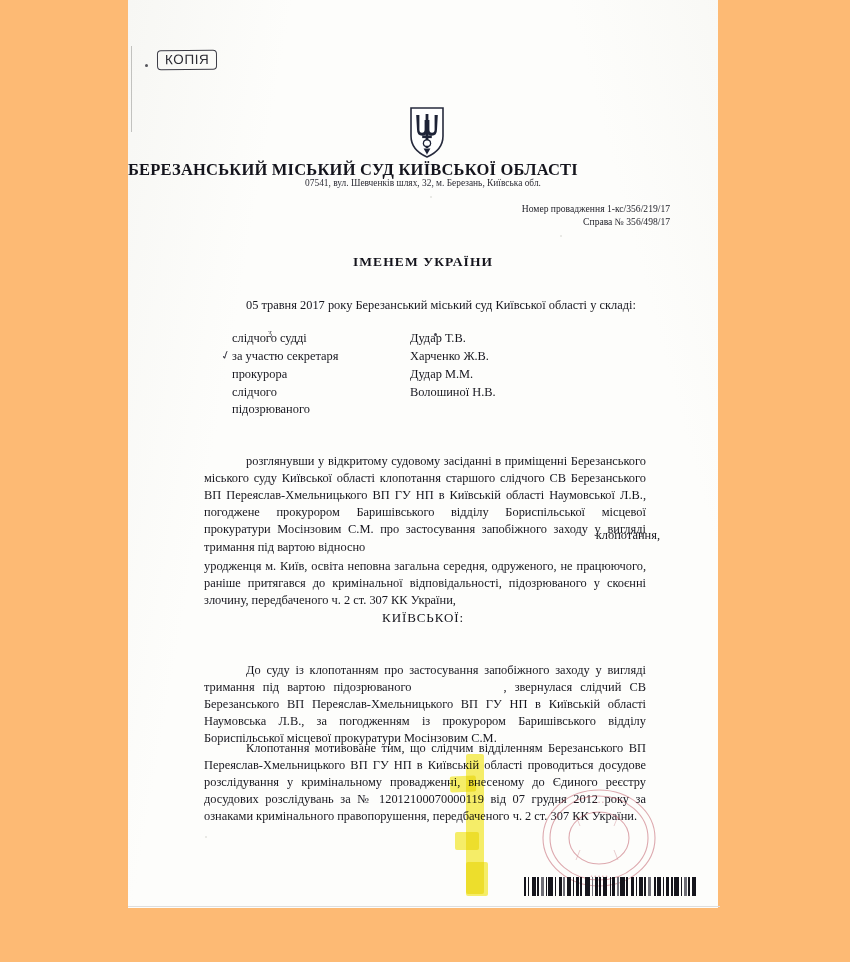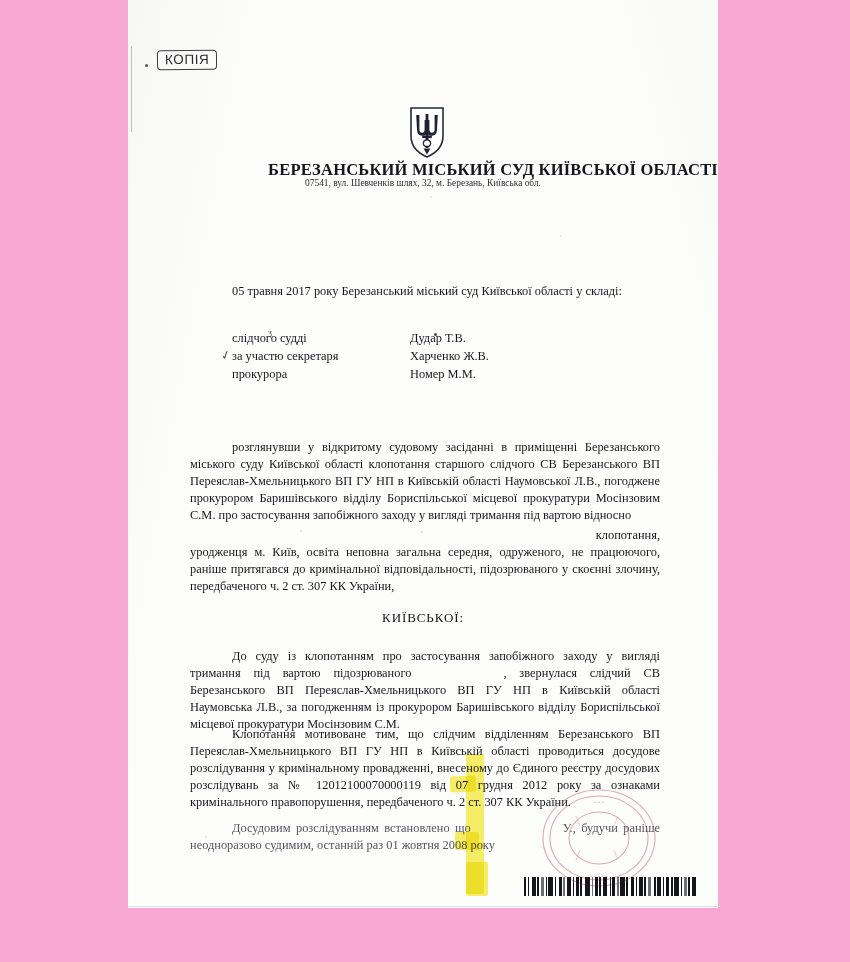--- a/index.html
+++ b/index.html
@@ -5,21 +5,21 @@
 <style>
   html, body {
     margin: 0;
     padding: 0;
     background: #ffffff;
   }
   .page {
     position: relative;
     width: 850px;
     height: 962px;
-    background: #f9a8d4;
+    background: #fdba74;
     overflow: hidden;
     font-family: "Liberation Serif", serif;
     color: #1a1a22;
   }
 
   
   .sheet {
     position: absolute;
     left: 128px;
     top: 0px;
@@ -88,21 +88,21 @@
     height: 52px;
   }
   .emblem svg { display: block; width: 100%; height: 100%; }
 
   
   .court-name {
     position: absolute;
     left: 128px;
     top: 160px;
     width: 590px;
-    text-align: right;
+    text-align: left;
     font-family: "Liberation Serif", serif;
     font-weight: bold;
     font-size: 16.5px;
     letter-spacing: .2px;
     color: #15151d;
     white-space: nowrap;
   }
   .court-address {
     position: absolute;
     left: 128px;
@@ -154,21 +154,21 @@
     position: absolute;
     left: 190px;
     width: 470px;
     font-size: 12.4px;
     line-height: 1.38;
     color: #17171f;
   }
   .para {
     text-align: justify;
     text-justify: inter-word;
-    margin: 0;
+    margin: 14px;
   }
   .para.indent { text-indent: 42px; }
 
   .opening { top: 283px; }
 
   
   .composition {
     position: absolute;
     left: 232px;
     top: 330px;
@@ -312,41 +312,54 @@
         <path d="M18 34.6 q2.9 0 2.9 2.6 q0 2.6 -2.9 2.6 q-2.9 0 -2.9 -2.6 q0 -2.6 2.9 -2.6 Z" fill="#ffffff"></path>
         <path d="M14.6 42.4 h6.8 l-3.4 6 Z"></path>
       </g>
       <text x="18" y="49.4" font-size="2.4" fill="#5d6070" text-anchor="middle" font-family="Liberation Sans, sans-serif">•</text>
     </svg>
   </div>
 
   <div class="court-name">БЕРЕЗАНСЬКИЙ МІСЬКИЙ СУД КИЇВСЬКОЇ ОБЛАСТІ</div>
   <div class="court-address">07541, вул. Шевченків шлях, 32, м. Березань, Київська обл.</div>
 
-
+  <div class="case-block">
+    <div>Номер провадження 1-кс/356/219/17</div>
+    <div>Справа №  356/498/17</div>
+  </div>
+
+  <div class="doc-subtitle">ІМЕНЕМ   УКРАЇНИ</div>
 
   <div class="body-col opening">
     <p class="para indent">05 травня 2017 року Березанський міський суд Київської області у складі:</p>
   </div>
 
   <div class="stray-mark">ʒ</div>
   <div class="tick">✓</div>
   <div class="stray-dot"></div>
   <div class="composition">
     <div class="comp-row">
       <span class="comp-role">слідчого судді</span>
       <span class="comp-name">Дудар Т.В.</span>
     </div>
     <div class="comp-row">
       <span class="comp-role">за участю секретаря</span>
       <span class="comp-name">Харченко Ж.В.</span>
     </div>
     <div class="comp-row">
       <span class="comp-role">прокурора</span>
-      <span class="comp-name">Номер М.М.</span>
+      <span class="comp-name">Дудар М.М.</span>
+    </div>
+    <div class="comp-row">
+      <span class="comp-role">слідчого</span>
+      <span class="comp-name">Волошиної Н.В.</span>
+    </div>
+    <div class="comp-row">
+      <span class="comp-role">підозрюваного</span>
+      <span class="comp-name"></span>
     </div>
   </div>
 
   <div class="body-col review-para">
     <p class="para indent">розглянувши у відкритому судовому засіданні в приміщенні Березанського міського суду Київської області клопотання старшого слідчого СВ Березанського ВП Переяслав-Хмельницького ВП ГУ НП в Київській області Наумовської Л.В., погоджене прокурором Баришівського відділу Бориспільської місцевої прокуратури Мосінзовим С.М. про застосування запобіжного заходу у вигляді тримання під вартою відносно</p>
   </div>
   <div class="birth-tail">клопотання,</div>
 
   <div class="body-col origin-para">
     <p class="para">уродженця м. Київ, освіта неповна загальна середня, одруженого, не працюючого, раніше притягався до кримінальної відповідальності, підозрюваного у скоєнні злочину, передбаченого ч. 2 ст. 307 КК України,</p>
@@ -355,23 +368,20 @@
   <div class="ustanovyv">КИЇВСЬКОЇ:</div>
 
   <div class="body-col petition-para">
     <p class="para indent"><span>До суду із клопотанням про застосування запобіжного заходу у вигляді тримання під вартою підозрюваного</span><span class="redact-gap"></span><span>, звернулася слідчий СВ Березанського ВП Переяслав-Хмельницького ВП ГУ НП в Київській області Наумовська Л.В., за погодженням із прокурором Баришівського відділу Бориспільської місцевої прокуратури Мосінзовим С.М.</span></p>
   </div>
 
   <div class="body-col motive-para">
     <p class="para indent">Клопотання мотивоване тим, що слідчим відділенням Березанського ВП Переяслав-Хмельницького ВП ГУ НП в Київській області проводиться досудове розслідування у кримінальному провадженні, внесеному до Єдиного реєстру досудових розслідувань за № 12012100070000119 від 07 грудня 2012 року за ознаками кримінального правопорушення, передбаченого ч. 2 ст. 307 КК України.</p>
   </div>
 
-  <div class="body-col final-para">
-    <p class="para indent faded"><span>Досудовим розслідуванням встановлено що</span><span class="redact-gap"></span><span>У., будучи раніше неодноразово судимим, останній раз 01 жовтня 2008 року</span></p>
-  </div>
 
   <div class="highlight hl-a"></div>
   <div class="highlight hl-b"></div>
   <div class="highlight hl-c"></div>
   <div class="highlight hl-d"></div>
 
   <div class="stamp">
     <svg viewBox="0 0 126 104" xmlns="http://www.w3.org/2000/svg">
       <g fill="none" stroke="#b33a49" stroke-width="1.1" opacity="0.85">
         <ellipse cx="63" cy="52" rx="56" ry="48"></ellipse>

